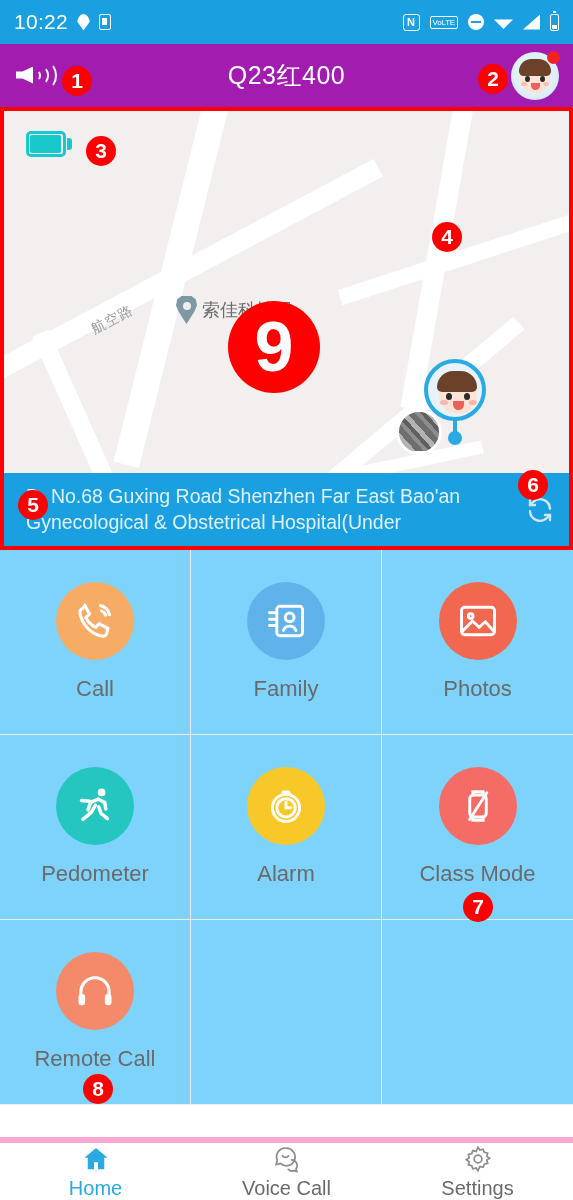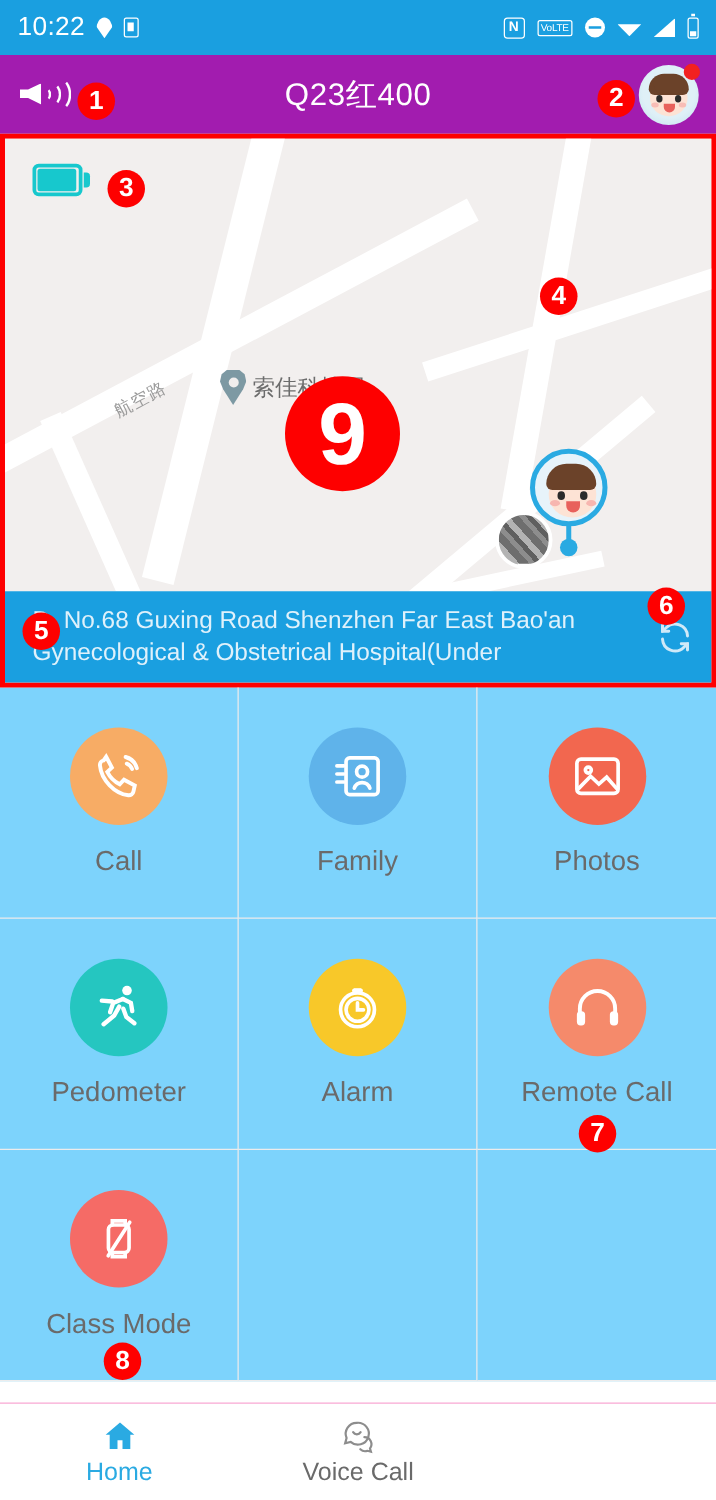--- a/index.html
+++ b/index.html
@@ -168,22 +168,22 @@
     position: relative; cursor: pointer;
   }
   .cell:nth-child(3n) { border-right: none; }
   .cell.empty { cursor: default; }
   .fi { width: 78px; height: 78px; border-radius: 50%; display:flex; align-items:center; justify-content:center; }
   .fi svg { width: 44px; height: 44px; }
   .cell-label { margin-top: 16px; font-size: 22px; color: #6a6a6a; }
 
   
   .bottomnav {
-    position: absolute; left: 0; right: 0; bottom: 0; height: 78px;
-    background: #fff; border-top: 1px solid #f9a8d4;
+    position: absolute; left: 0; right: 0; bottom: 0; height: 63px;
+    background: #fff; border-top: 6px solid #f9a8d4;
     display: grid; grid-template-columns: repeat(3,1fr); align-items: center;
   }
   .nav-item { display:flex; flex-direction:column; align-items:center; gap:3px; cursor:pointer; }
   .nav-item svg { width: 30px; height: 30px; }
   .nav-label { font-size: 20px; color: #6a6a6a; }
   .nav-item.active .nav-label { color: #2aaae2; }
 
   
   .badge {
     position: absolute; border-radius: 50%; background: #fe0000; color: #fff;
@@ -357,59 +357,66 @@
           <circle cx="12" cy="13" r="5"></circle>
           <path d="M12 10v3h2.6"></path>
           <path d="M10.3 3.6h3.4v2h-3.4z" fill="#fff" stroke="none"></path>
           <path d="M10.4 4.6h3.2"></path>
         </svg>
       </div>
       <div class="cell-label">Alarm</div>
     </div>
 
     <div class="cell">
+      <div class="fi" style="background:#f56b66">
+        <svg viewBox="0 0 24 24" fill="none" stroke="#fff" stroke-width="1.6" stroke-linecap="round">
+          <rect x="7.5" y="6" width="9" height="12" rx="2"></rect>
+          <path d="M9.2 6V4.2h5.6V6M9.2 18v1.8h5.6V18"></path>
+          <path d="M16.8 4.8 7.4 19.4"></path>
+        </svg>
+      </div>
+      <div class="cell-label">Class Mode</div>
+    </div>
+
+    <div class="cell">
       <div class="fi" style="background:#f58a6b">
         <svg viewBox="0 0 24 24" fill="none" stroke="#fff" stroke-width="1.7" stroke-linecap="round">
           <path d="M4.3 15.5v-3a7.7 7.7 0 0 1 15.4 0v3"></path>
           <rect x="3" y="13.6" width="3.6" height="6.2" rx="1.6" fill="#fff" stroke="none"></rect>
           <rect x="17.4" y="13.6" width="3.6" height="6.2" rx="1.6" fill="#fff" stroke="none"></rect>
         </svg>
       </div>
       <div class="cell-label">Remote Call</div>
-    </div>
-
-    <div class="cell">
-      <div class="fi" style="background:#f56b66">
-        <svg viewBox="0 0 24 24" fill="none" stroke="#fff" stroke-width="1.6" stroke-linecap="round">
-          <rect x="7.5" y="6" width="9" height="12" rx="2"></rect>
-          <path d="M9.2 6V4.2h5.6V6M9.2 18v1.8h5.6V18"></path>
-          <path d="M16.8 4.8 7.4 19.4"></path>
-        </svg>
-      </div>
-      <div class="cell-label">Class Mode</div>
     </div>
 
     <div class="cell empty"></div>
     <div class="cell empty"></div>
   </div>
 
   <div class="bottomnav">
     <div class="nav-item active">
       <svg viewBox="0 0 24 24" fill="#2aaae2">
         <path d="M12 3.2 2.8 11h2.6v9.2h5v-5.6h3.2v5.6h5V11h2.6z"></path>
       </svg>
       <span class="nav-label">Home</span>
     </div>
     <div class="nav-item">
       <svg viewBox="0 0 24 24" fill="none" stroke="#8d8d8d" stroke-width="1.4" stroke-linecap="round">
         <path d="M10.8 3.4a7 7 0 0 0-6.6 9.7l-.9 3.4 3.5-.9a7 7 0 1 0 4-12.2z"></path>
         <path d="M8.4 9.4a2.8 2.8 0 0 0 4.8 0"></path>
         <path d="M15.6 12.6a4.5 4.5 0 0 1 3.6 7.2l.6 2.1-2.2-.6a4.5 4.5 0 0 1-4.6-1"></path>
       </svg>
       <span class="nav-label">Voice Call</span>
+    </div>
+    <div class="nav-item">
+      <svg viewBox="0 0 24 24" fill="none" stroke="#8d8d8d" stroke-width="1.4">
+        <circle cx="12" cy="12" r="3.1"></circle>
+        <path d="M12 2.6l1.5 2.2 2.6-.6 1 2.5 2.6.6-.6 2.6 2.2 1.5-2.2 1.5.6 2.6-2.6.6-1 2.5-2.6-.6L12 21.4l-1.5-2.2-2.6.6-1-2.5-2.6-.6.6-2.6L2.7 12.6 4.9 11l-.6-2.6 2.6-.6 1-2.5 2.6.6z"></path>
+      </svg>
+      <span class="nav-label">Settings</span>
     </div>
   </div>
 
   <div class="badge sm b1">1</div>
   <div class="badge sm b2">2</div>
   <div class="badge sm b3">3</div>
   <div class="badge sm b4">4</div>
   <div class="badge sm b5">5</div>
   <div class="badge sm b6">6</div>
   <div class="badge sm b7">7</div>

